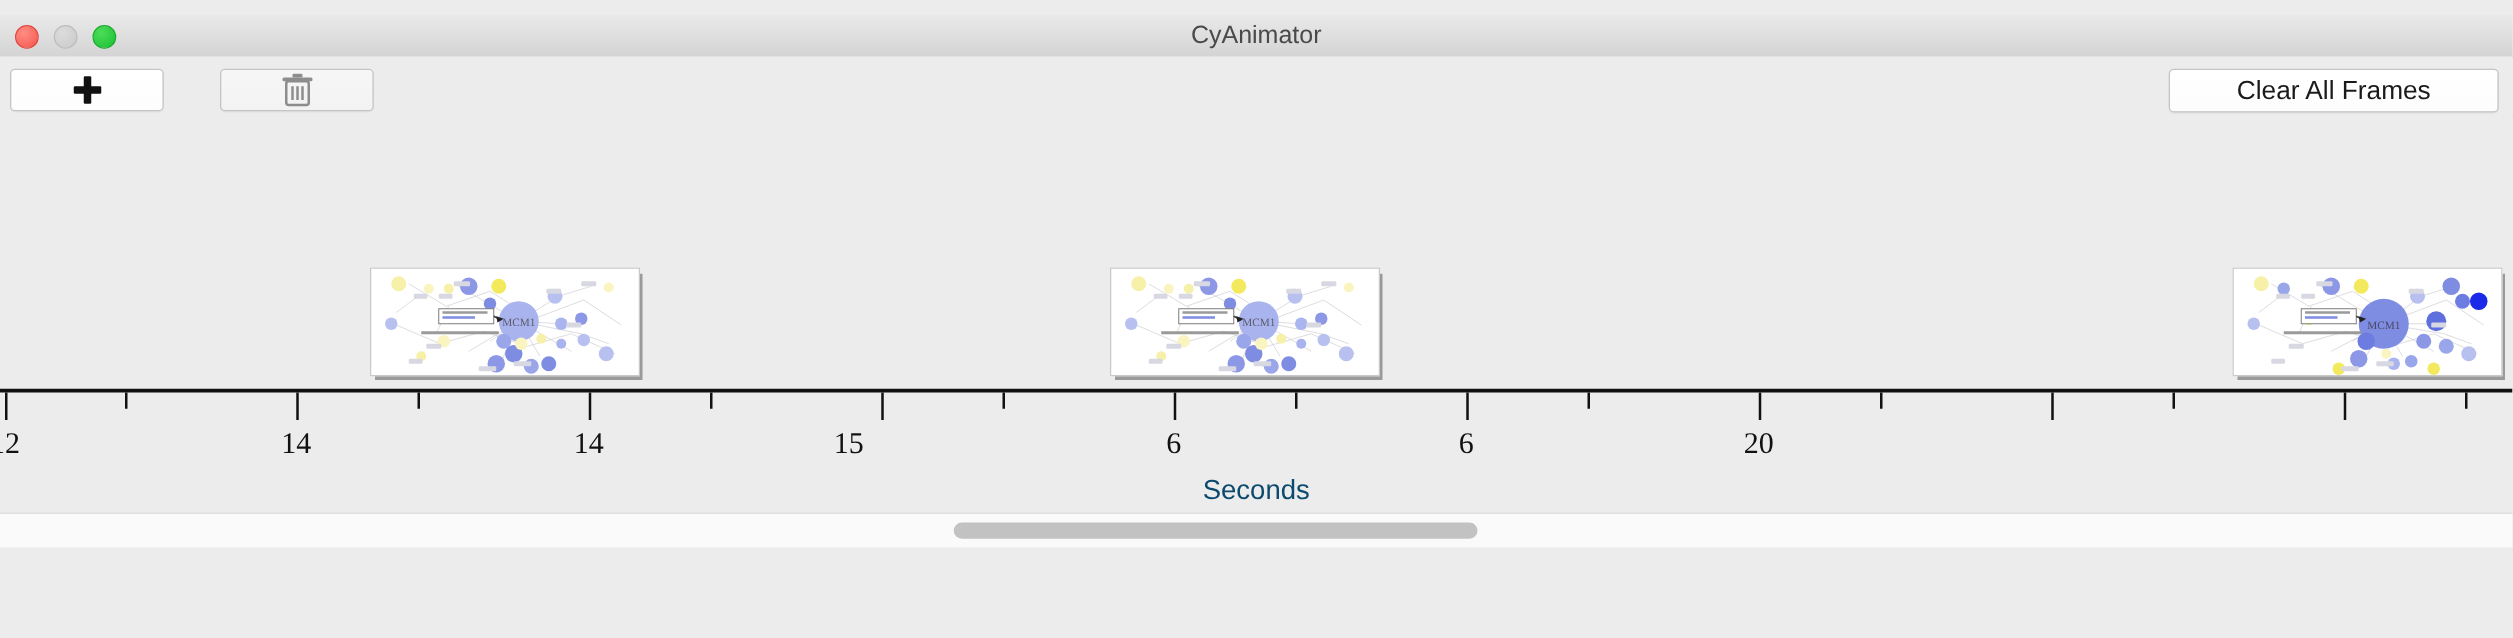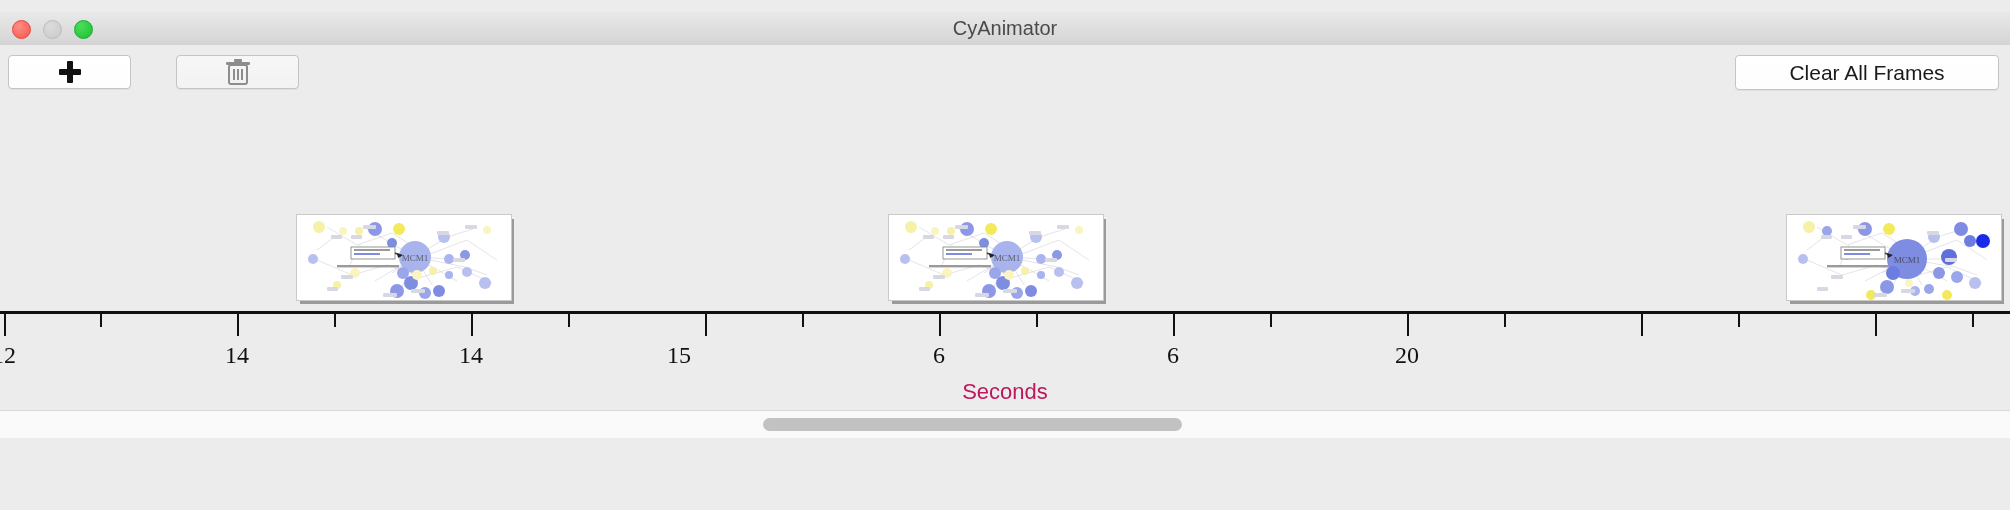--- a/index.html
+++ b/index.html
@@ -58,21 +58,21 @@
 
   
   .timeline{position:absolute;left:0;top:92px;width:2010px;height:318px;
     background:#ececec;overflow:hidden;}
   .axis-line{position:absolute;left:0;top:219px;width:2010px;height:3px;background:#111;}
   .tick-major{position:absolute;width:2px;height:22px;background:#111;top:222px;}
   .tick-minor{position:absolute;width:2px;height:13px;background:#111;top:222px;}
   .tick-label{position:absolute;top:250px;font-size:24px;color:#111;
     font-family:"Liberation Serif", serif;transform:translateX(-50%);white-space:nowrap;}
   .axis-title{position:absolute;top:287px;width:2010px;text-align:center;
-    font-size:22px;color:#be185d;}
+    font-size:22px;color:#0c4a6e;}
 
   
   .frame{position:absolute;cursor:pointer;}
   .frame .shadow{position:absolute;left:4px;top:5px;width:214px;height:85px;background:#9a9a9a;}
   .frame .card{position:absolute;left:0;top:0;width:214px;height:85px;
     background:#ffffff;border:1px solid #c9c9c9;overflow:hidden;}
   .frame svg{display:block;}
 
   
   .scrollzone{position:absolute;left:0;top:410px;width:2010px;height:28px;

